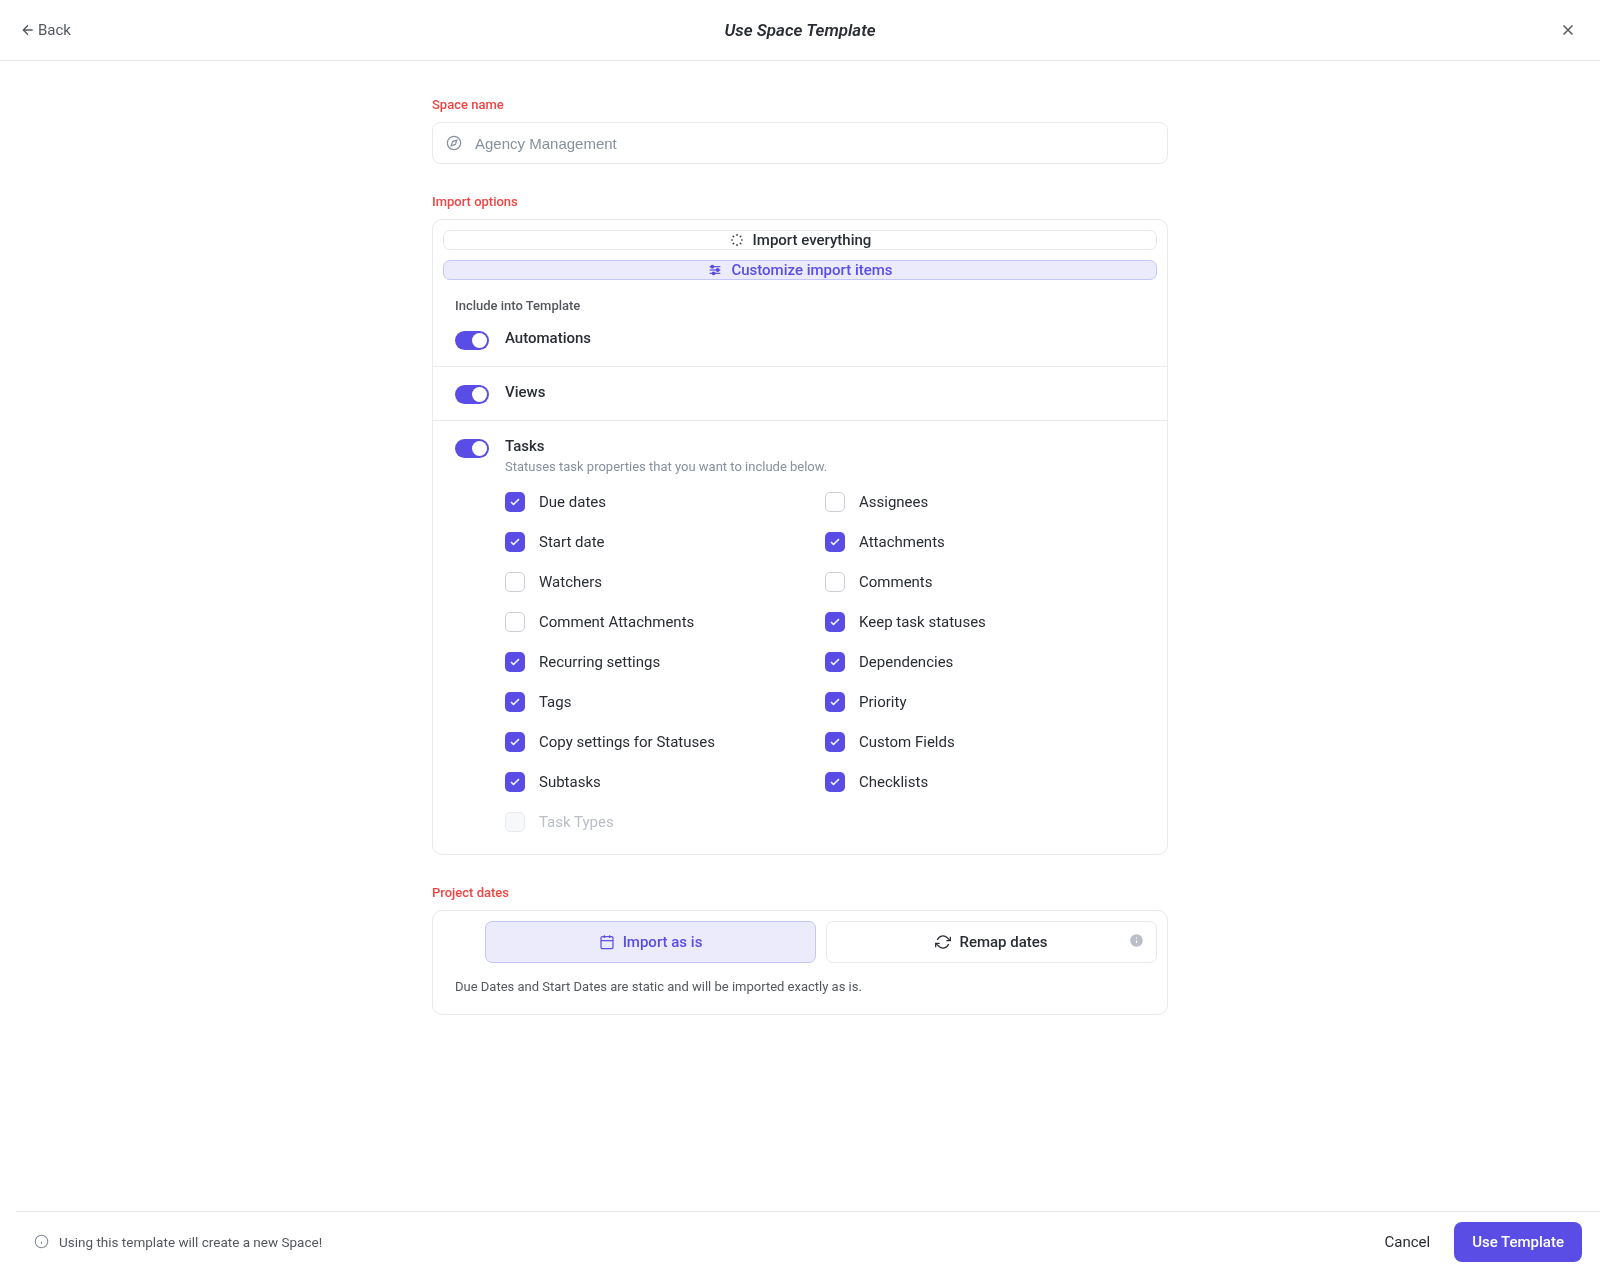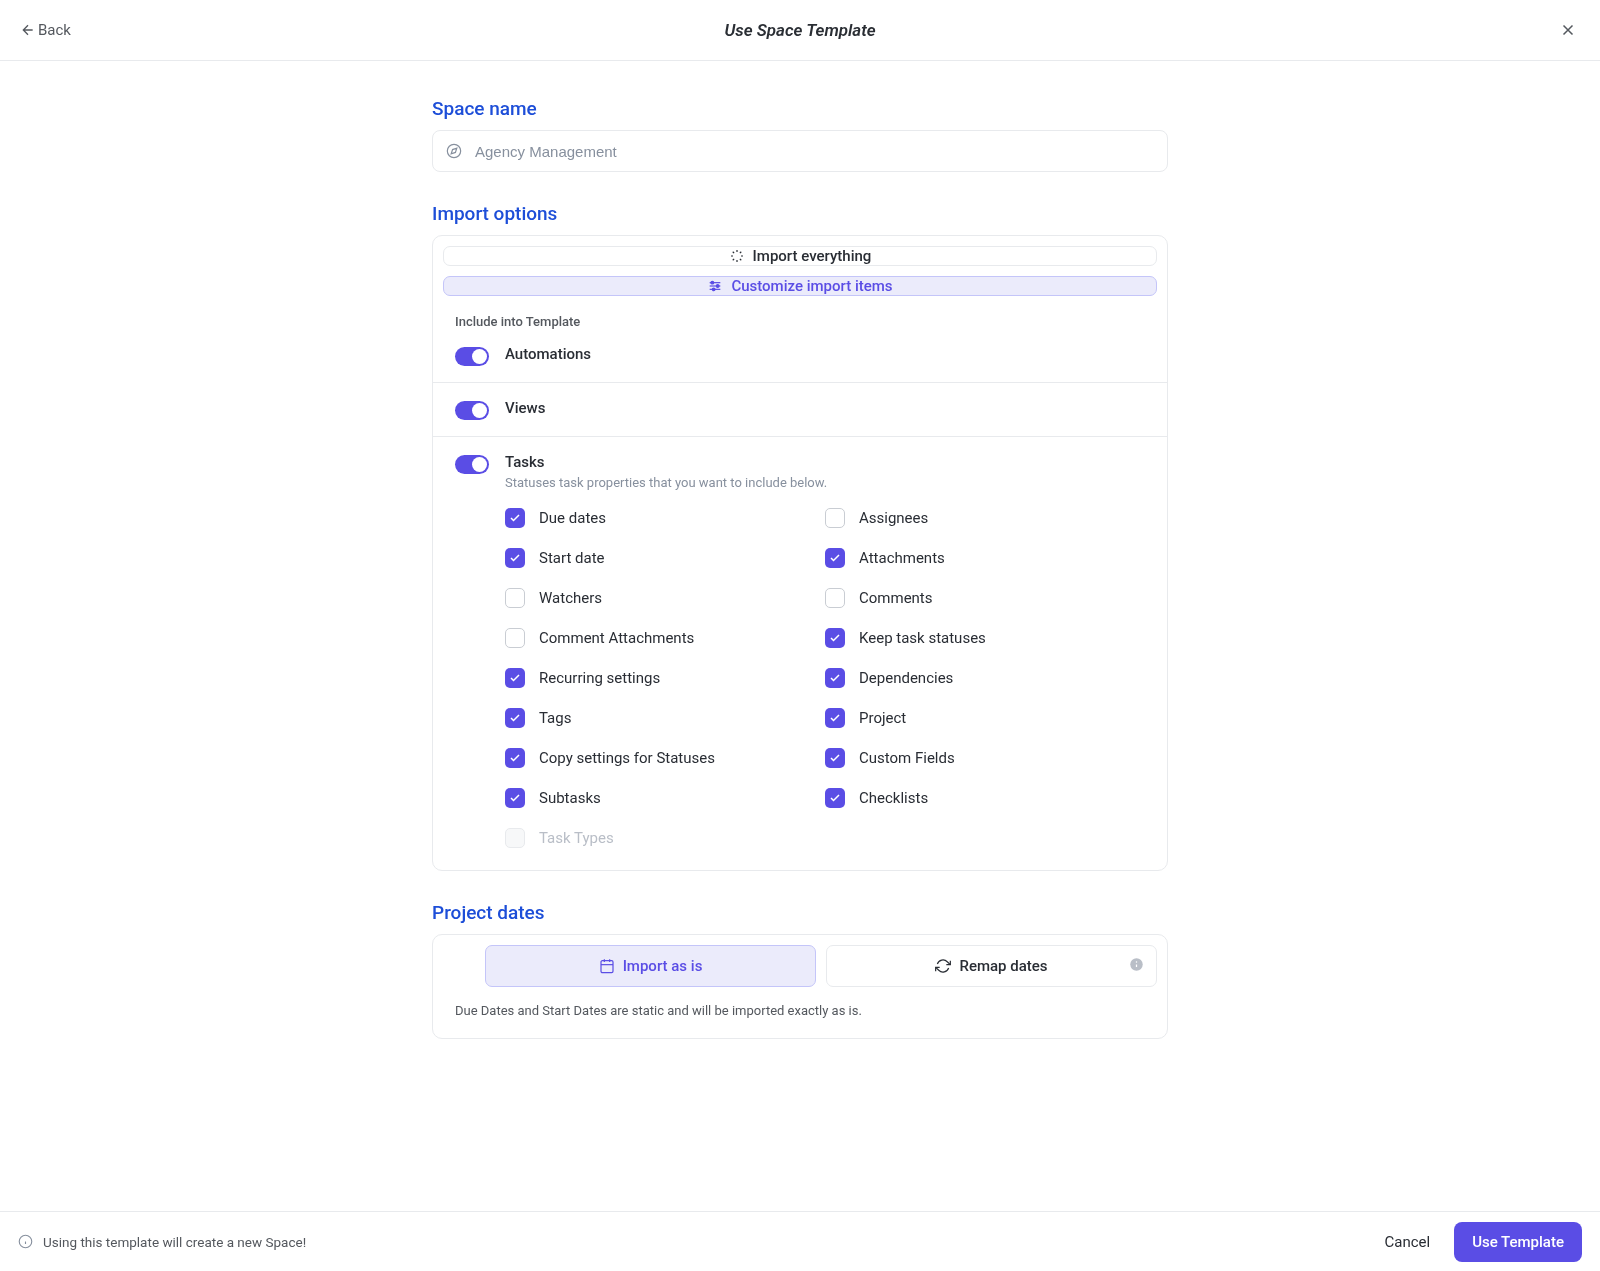--- a/index.html
+++ b/index.html
@@ -46,23 +46,23 @@
     justify-content: center;
     cursor: pointer;
     color: #54585E;
   }
   .content {
     width: 736px;
     margin: 0 auto;
     padding-top: 36px;
   }
   .section-label {
-    font-size: 19px;
+    font-size: 13px;
     font-weight: 500;
-    color: #1d4ed8;
+    color: #ef4444;
     margin-bottom: 10px;
   }
   .input-wrap {
     position: relative;
     margin-bottom: 30px;
   }
   .input-wrap svg {
     position: absolute;
     left: 14px;
     top: 50%;
@@ -217,21 +217,21 @@
     color: #B9BEC7;
   }
   .dates-help {
     font-size: 13px;
     color: #54585E;
     padding: 16px 12px 10px;
   }
   .footer {
     position: absolute;
     bottom: 0;
-    left: 0;
+    left: 16px;
     right: 0;
     height: 60px;
     border-top: 1px solid #E8EAED;
     background: #fff;
     display: flex;
     align-items: center;
     justify-content: space-between;
     padding: 0 18px;
   }
   .footer-left {
@@ -407,21 +407,21 @@
                 </svg>
               </div>
               <span class="cb-label">Tags</span>
             </div>
           <div class="cb-item">
               <div class="cb checked">
                 <svg width="12" height="12" viewBox="0 0 24 24" fill="none" stroke="#fff" stroke-width="3">
                   <polyline points="20 6 9 17 4 12"></polyline>
                 </svg>
               </div>
-              <span class="cb-label">Project</span>
+              <span class="cb-label">Priority</span>
             </div>
           <div class="cb-item">
               <div class="cb checked">
                 <svg width="12" height="12" viewBox="0 0 24 24" fill="none" stroke="#fff" stroke-width="3">
                   <polyline points="20 6 9 17 4 12"></polyline>
                 </svg>
               </div>
               <span class="cb-label">Copy settings for Statuses</span>
             </div>
           <div class="cb-item">

